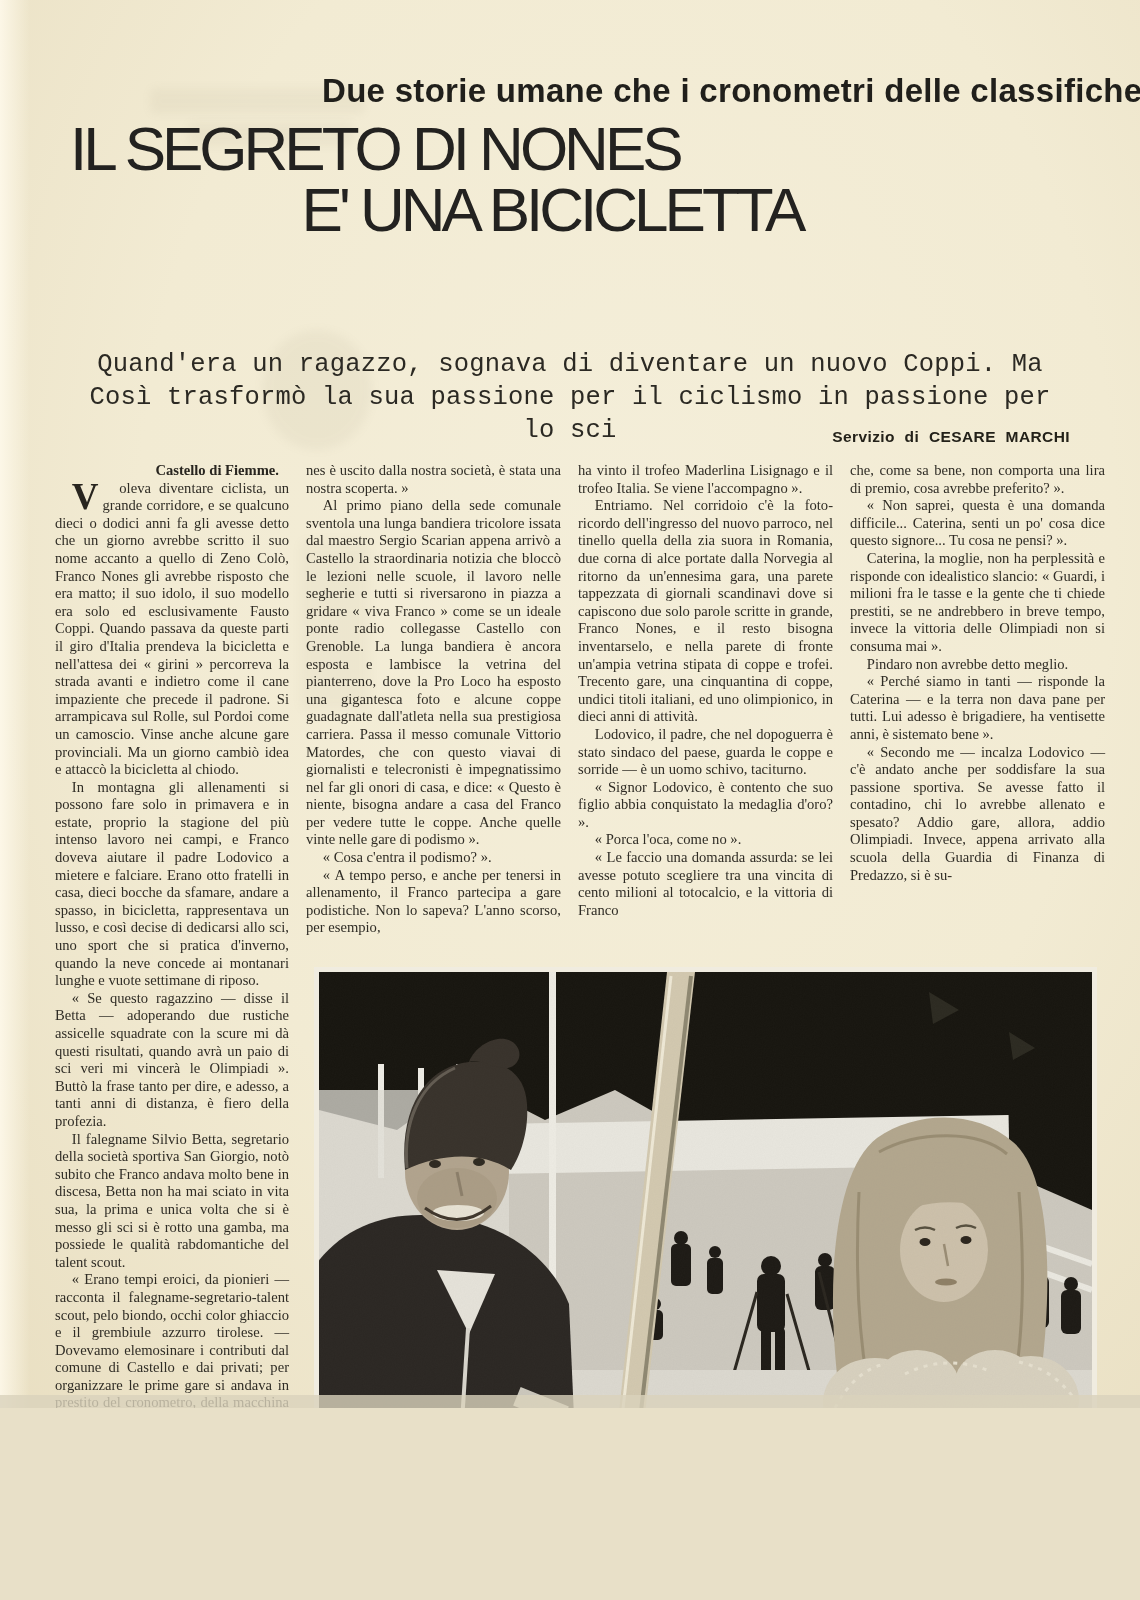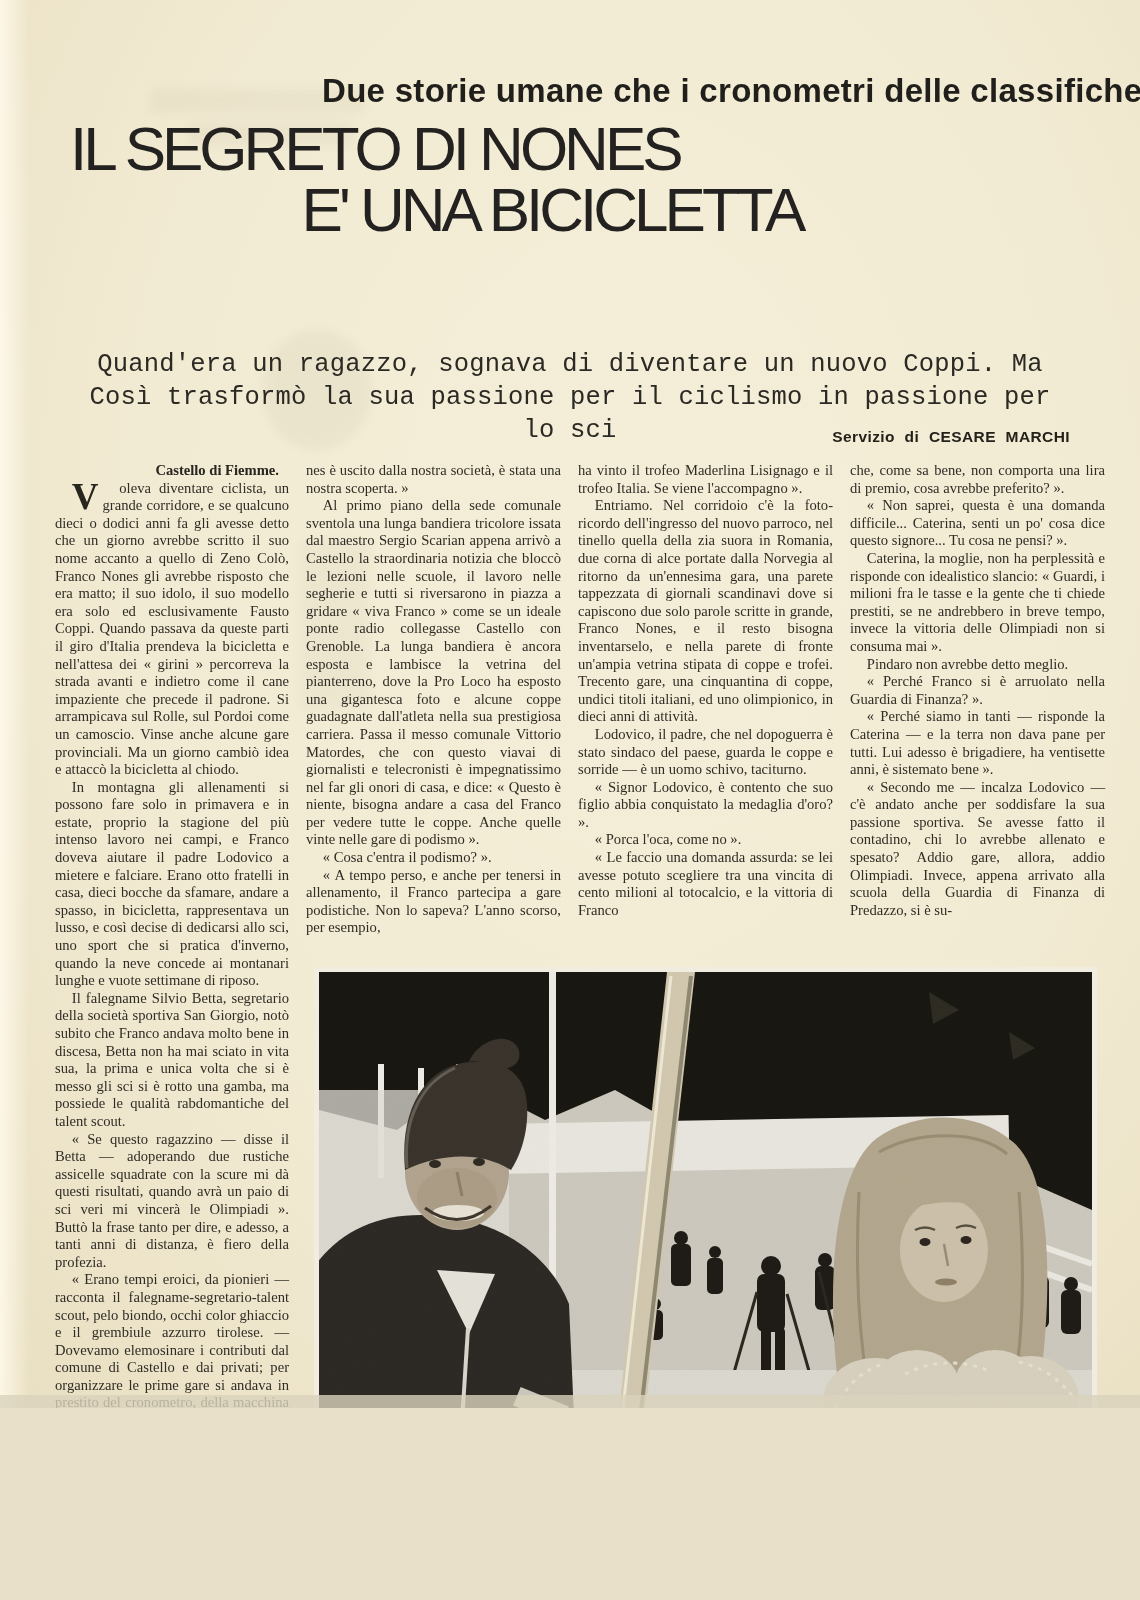--- a/index.html
+++ b/index.html
@@ -89,22 +89,22 @@
     <span>Servizio di</span>
     <span>CESARE MARCHI</span>
   </div>
 
   <div class="article">
 
     <div class="col col1">
       <p class="dateline">Castello di Fiemme.</p>
       <p><span class="dropcap">V</span><span>oleva diventare ciclista, un grande corridore, e se qualcuno dieci o dodici anni fa gli avesse detto che un giorno avrebbe scritto il suo nome accanto a quello di Zeno Colò, Franco Nones gli avrebbe risposto che era matto; il suo idolo, il suo modello era solo ed esclusivamente Fausto Coppi. Quando passava da queste parti il giro d'Italia prendeva la bicicletta e nell'attesa dei « girini » percorreva la strada avanti e indietro come il cane impaziente che precede il padrone. Si arrampicava sul Rolle, sul Pordoi come un camoscio. Vinse anche alcune gare provinciali. Ma un giorno cambiò idea e attaccò la bicicletta al chiodo.</span></p>
       <p>In montagna gli allenamenti si possono fare solo in primavera e in estate, proprio la stagione del più intenso lavoro nei campi, e Franco doveva aiutare il padre Lodovico a mietere e falciare. Erano otto fratelli in casa, dieci bocche da sfamare, andare a spasso, in bicicletta, rappresentava un lusso, e così decise di dedicarsi allo sci, uno sport che si pratica d'inverno, quando la neve concede ai montanari lunghe e vuote settimane di riposo.</p>
+      <p>« Se questo ragazzino — disse il Betta — adoperando due rustiche assicelle squadrate con la scure mi dà questi risultati, quando avrà un paio di sci veri mi vincerà le Olimpiadi ». Buttò la frase tanto per dire, e adesso, a tanti anni di distanza, è fiero della profezia.</p>
       <p>Il falegname Silvio Betta, segretario della società sportiva San Giorgio, notò subito che Franco andava molto bene in discesa, Betta non ha mai sciato in vita sua, la prima e unica volta che si è messo gli sci si è rotto una gamba, ma possiede le qualità rabdomantiche del talent scout.</p>
-      <p>« Se questo ragazzino — disse il Betta — adoperando due rustiche assicelle squadrate con la scure mi dà questi risultati, quando avrà un paio di sci veri mi vincerà le Olimpiadi ». Buttò la frase tanto per dire, e adesso, a tanti anni di distanza, è fiero della profezia.</p>
       <p>« Erano tempi eroici, da pionieri — racconta il falegname-segretario-talent scout, pelo biondo, occhi color ghiaccio e il grembiule azzurro tirolese. — Dovevamo elemosinare i contributi dal comune di Castello e dai privati; per organizzare le prime gare si andava in prestito del cronometro, della macchina per scrivere. Per comprare gli sci ad alcuni ragazzi promettenti abbiamo sottoscritto delle azioni. Su molte cambiali ho fatto l'avallo io. Ora ho la soddisfazione di dire che Franco No-</p>
     </div>
 
     <div class="col col2">
       <p>nes è uscito dalla nostra società, è stata una nostra scoperta. »</p>
       <p>Al primo piano della sede comunale sventola una lunga bandiera tricolore issata dal maestro Sergio Scarian appena arrivò a Castello la straordinaria notizia che bloccò le lezioni nelle scuole, il lavoro nelle segherie e tutti si riversarono in piazza a gridare « viva Franco » come se un ideale ponte radio collegasse Castello con Grenoble. La lunga bandiera è ancora esposta e lambisce la vetrina del pianterreno, dove la Pro Loco ha esposto una gigantesca foto e alcune coppe guadagnate dall'atleta nella sua prestigiosa carriera. Passa il messo comunale Vittorio Matordes, che con questo viavai di giornalisti e telecronisti è impegnatissimo nel far gli onori di casa, e dice: « Questo è niente, bisogna andare a casa del Franco per vedere tutte le coppe. Anche quelle vinte nelle gare di podismo ».</p>
       <p>« Cosa c'entra il podismo? ».</p>
       <p>« A tempo perso, e anche per tenersi in allenamento, il Franco partecipa a gare podistiche. Non lo sapeva? L'anno scorso, per esempio,</p>
     </div>
 
@@ -115,21 +115,20 @@
       <p>« Signor Lodovico, è contento che suo figlio abbia conquistato la medaglia d'oro? ».</p>
       <p>« Porca l'oca, come no ».</p>
       <p>« Le faccio una domanda assurda: se lei avesse potuto scegliere tra una vincita di cento milioni al totocalcio, e la vittoria di Franco</p>
     </div>
 
     <div class="col col4">
       <p>che, come sa bene, non comporta una lira di premio, cosa avrebbe preferito? ».</p>
       <p>« Non saprei, questa è una domanda difficile... Caterina, senti un po' cosa dice questo signore... Tu cosa ne pensi? ».</p>
       <p>Caterina, la moglie, non ha perplessità e risponde con idealistico slancio: « Guardi, i milioni fra le tasse e la gente che ti chiede prestiti, se ne andrebbero in breve tempo, invece la vittoria delle Olimpiadi non si consuma mai ».</p>
       <p>Pindaro non avrebbe detto meglio.</p>
-      <p>« Perché Franco si è arruolato nella Guardia di Finanza? ».</p>
       <p>« Perché siamo in tanti — risponde la Caterina — e la terra non dava pane per tutti. Lui adesso è brigadiere, ha ventisette anni, è sistemato bene ».</p>
       <p>« Secondo me — incalza Lodovico — c'è andato anche per soddisfare la sua passione sportiva. Se avesse fatto il contadino, chi lo avrebbe allenato e spesato? Addio gare, allora, addio Olimpiadi. Invece, appena arrivato alla scuola della Guardia di Finanza di Predazzo, si è su-</p>
     </div>
 
     <figure class="photo-block" style="margin:8px;">
       <div class="photo-frame">
         <svg viewBox="0 0 773 513" preserveAspectRatio="none">
           <defs>
             <filter id="grain">
                 <feTurbulence type="fractalNoise" baseFrequency="0.9" numOctaves="2" result="n"></feTurbulence>

